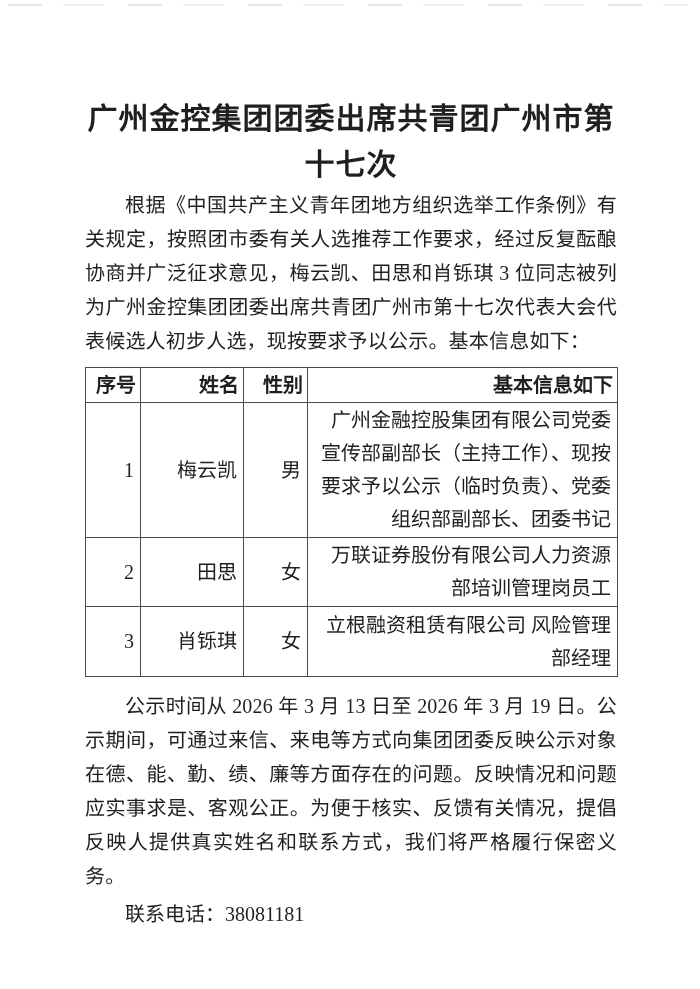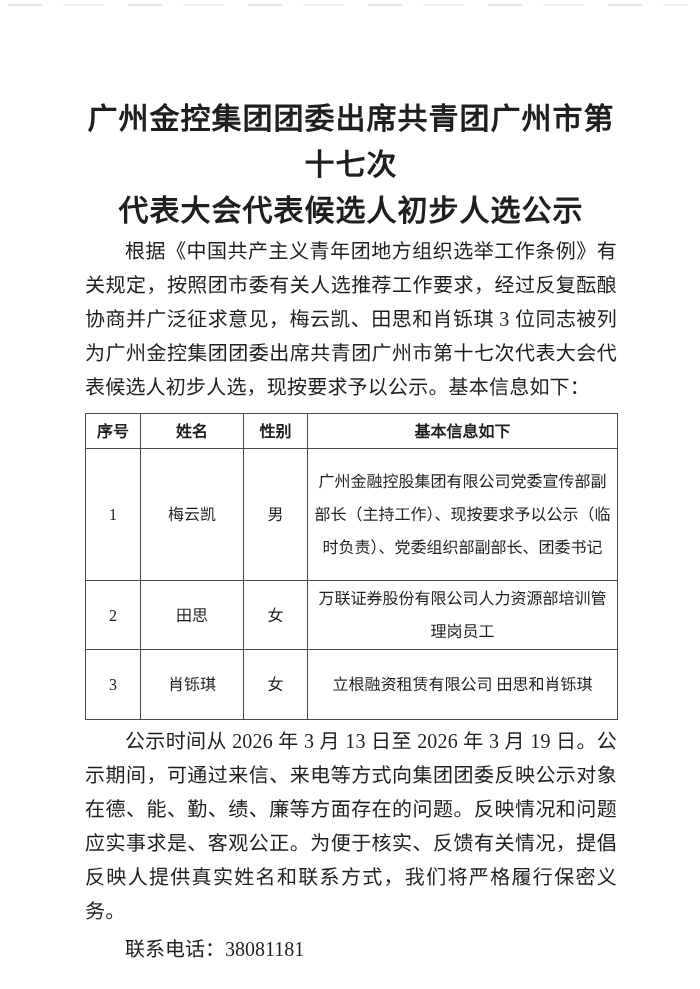--- a/index.html
+++ b/index.html
@@ -52,33 +52,33 @@
     letter-spacing: 1px;
   }
   .doc-title span { display: block; }
   .para {
     font-size: 20px;
     line-height: 34px;
     text-align: justify;
     text-indent: 2em;
     letter-spacing: 0.2px;
   }
-  .para.notice { margin-top: 4px; }
+  .para.notice { margin-top: 12px; }
   table.candidates {
     margin-top: 9px;
     width: 532px;
     border-collapse: collapse;
     table-layout: fixed;
   }
   table.candidates th,
   table.candidates td {
     border: 1.5px solid var(--border, #4a4a4a);
-    text-align: center;
+    text-align: right;
     vertical-align: middle;
-    font-size: 16px;
+    font-size: 20px;
     line-height: 33px;
     font-weight: normal;
     padding: 1px 6px;
   }
   table.candidates th {
     font-family: "Liberation Sans", "DejaVu Sans", sans-serif;
     font-weight: bold;
     height: 35px;
     padding: 0 4px;
   }
@@ -102,21 +102,20 @@
 <body>
 
 <div class="page">
 
   <div class="scan-artifact"></div>
 
   <div class="content">
 
     <h1 class="doc-title">
       <span>广州金控集团团委出席共青团广州市第十七次</span>
-      <span>代表大会代表候选人初步人选公示</span>
     </h1>
 
     <p class="para intro">根据《中国共产主义青年团地方组织选举工作条例》有关规定，按照团市委有关人选推荐工作要求，经过反复酝酿协商并广泛征求意见，梅云凯、田思和肖铄琪 3 位同志被列为广州金控集团团委出席共青团广州市第十七次代表大会代表候选人初步人选，现按要求予以公示。基本信息如下：</p>
 
     <table class="candidates">
       <colgroup>
         <col class="c-no">
         <col class="c-name">
         <col class="c-gender">
         <col class="c-job">
@@ -139,21 +138,21 @@
         <tr class="row-2">
           <td>2</td>
           <td>田思</td>
           <td>女</td>
           <td class="job-cell">万联证券股份有限公司人力资源部培训管理岗员工</td>
         </tr>
         <tr class="row-3">
           <td>3</td>
           <td>肖铄琪</td>
           <td>女</td>
-          <td class="job-cell">立根融资租赁有限公司 田思和肖铄琪</td>
+          <td class="job-cell">立根融资租赁有限公司 风险管理部经理</td>
         </tr>
       </tbody>
     </table>
 
     <p class="para notice">公示时间从 2026 年 3 月 13 日至 2026 年 3 月 19 日。公示期间，可通过来信、来电等方式向集团团委反映公示对象在德、能、勤、绩、廉等方面存在的问题。反映情况和问题应实事求是、客观公正。为便于核实、反馈有关情况，提倡反映人提供真实姓名和联系方式，我们将严格履行保密义务。</p>
 
     <p class="contact">联系电话：38081181</p>
 
   </div>
 </div>

